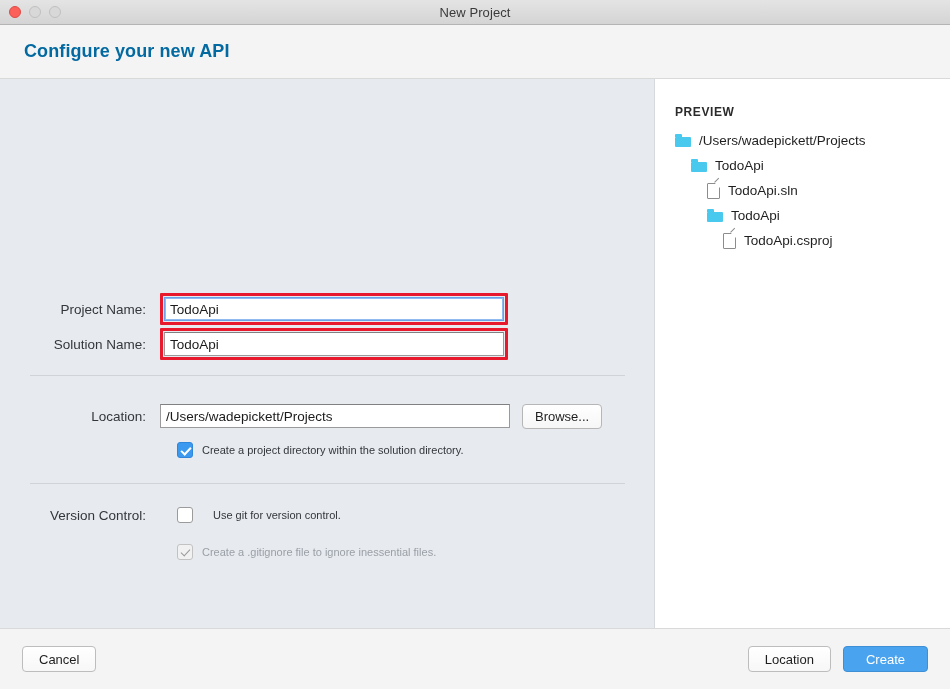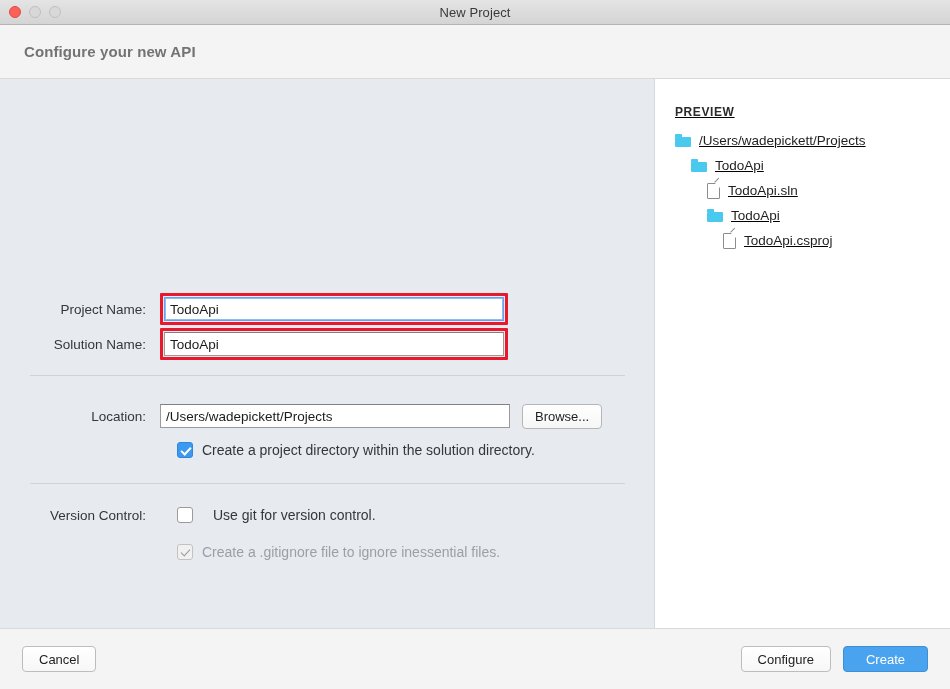--- a/index.html
+++ b/index.html
@@ -70,23 +70,23 @@
   .header {
     flex: 0 0 54px;
     background: #f4f4f4;
     border-bottom: 1px solid #d9d9d9;
     display: flex;
     align-items: center;
     padding-left: 24px;
     box-sizing: border-box;
   }
   .header-title {
-    font-size: 15px;
+    font-size: 18px;
     font-weight: bold;
-    color: #737373;
+    color: #0369a1;
     letter-spacing: 0.1px;
     text-align: right;
   }
 
   
   .body {
     flex: 1 1 auto;
     display: flex;
     min-height: 0;
   }
@@ -98,21 +98,20 @@
     position: relative;
     box-sizing: border-box;
     border-right: 1px solid #d6d9de;
   }
 
   .right-pane {
     flex: 1 1 auto;
     background: #ffffff;
     box-sizing: border-box;
     padding: 26px 0 0 20px;
-    text-decoration: underline;
   }
 
   
   .form {
     position: absolute;
     left: 0;
     top: 0;
     width: 655px;
   }
   .row {
@@ -229,21 +228,21 @@
   }
   .checkbox.disabled {
     background: #f1f1f1;
     border: 1px solid #c2c2c2;
   }
   .checkbox.disabled.checked::after {
     border-color: #9a9a9a;
     border-width: 0 1.6px 1.6px 0;
   }
   .cb-label {
-    font-size: 14px;
+    font-size: 11px;
     color: #33373b;
     white-space: nowrap;
   }
   .cb-label.muted {
     color: #9aa0a6;
   }
 
   
   .preview-title {
     font-size: 12px;
@@ -447,18 +446,18 @@
         <span class="ico-file"></span>
         <span class="tree-label">TodoApi.csproj</span>
       </div>
     </div>
 
   </div>
 
   <div class="footer">
     <button class="btn secondary">Cancel</button>
     <div class="footer-right">
-      <button class="btn secondary">Configure</button>
+      <button class="btn secondary">Location</button>
       <button class="btn primary">Create</button>
     </div>
   </div>
 
 </div>
 
 </body></html>

